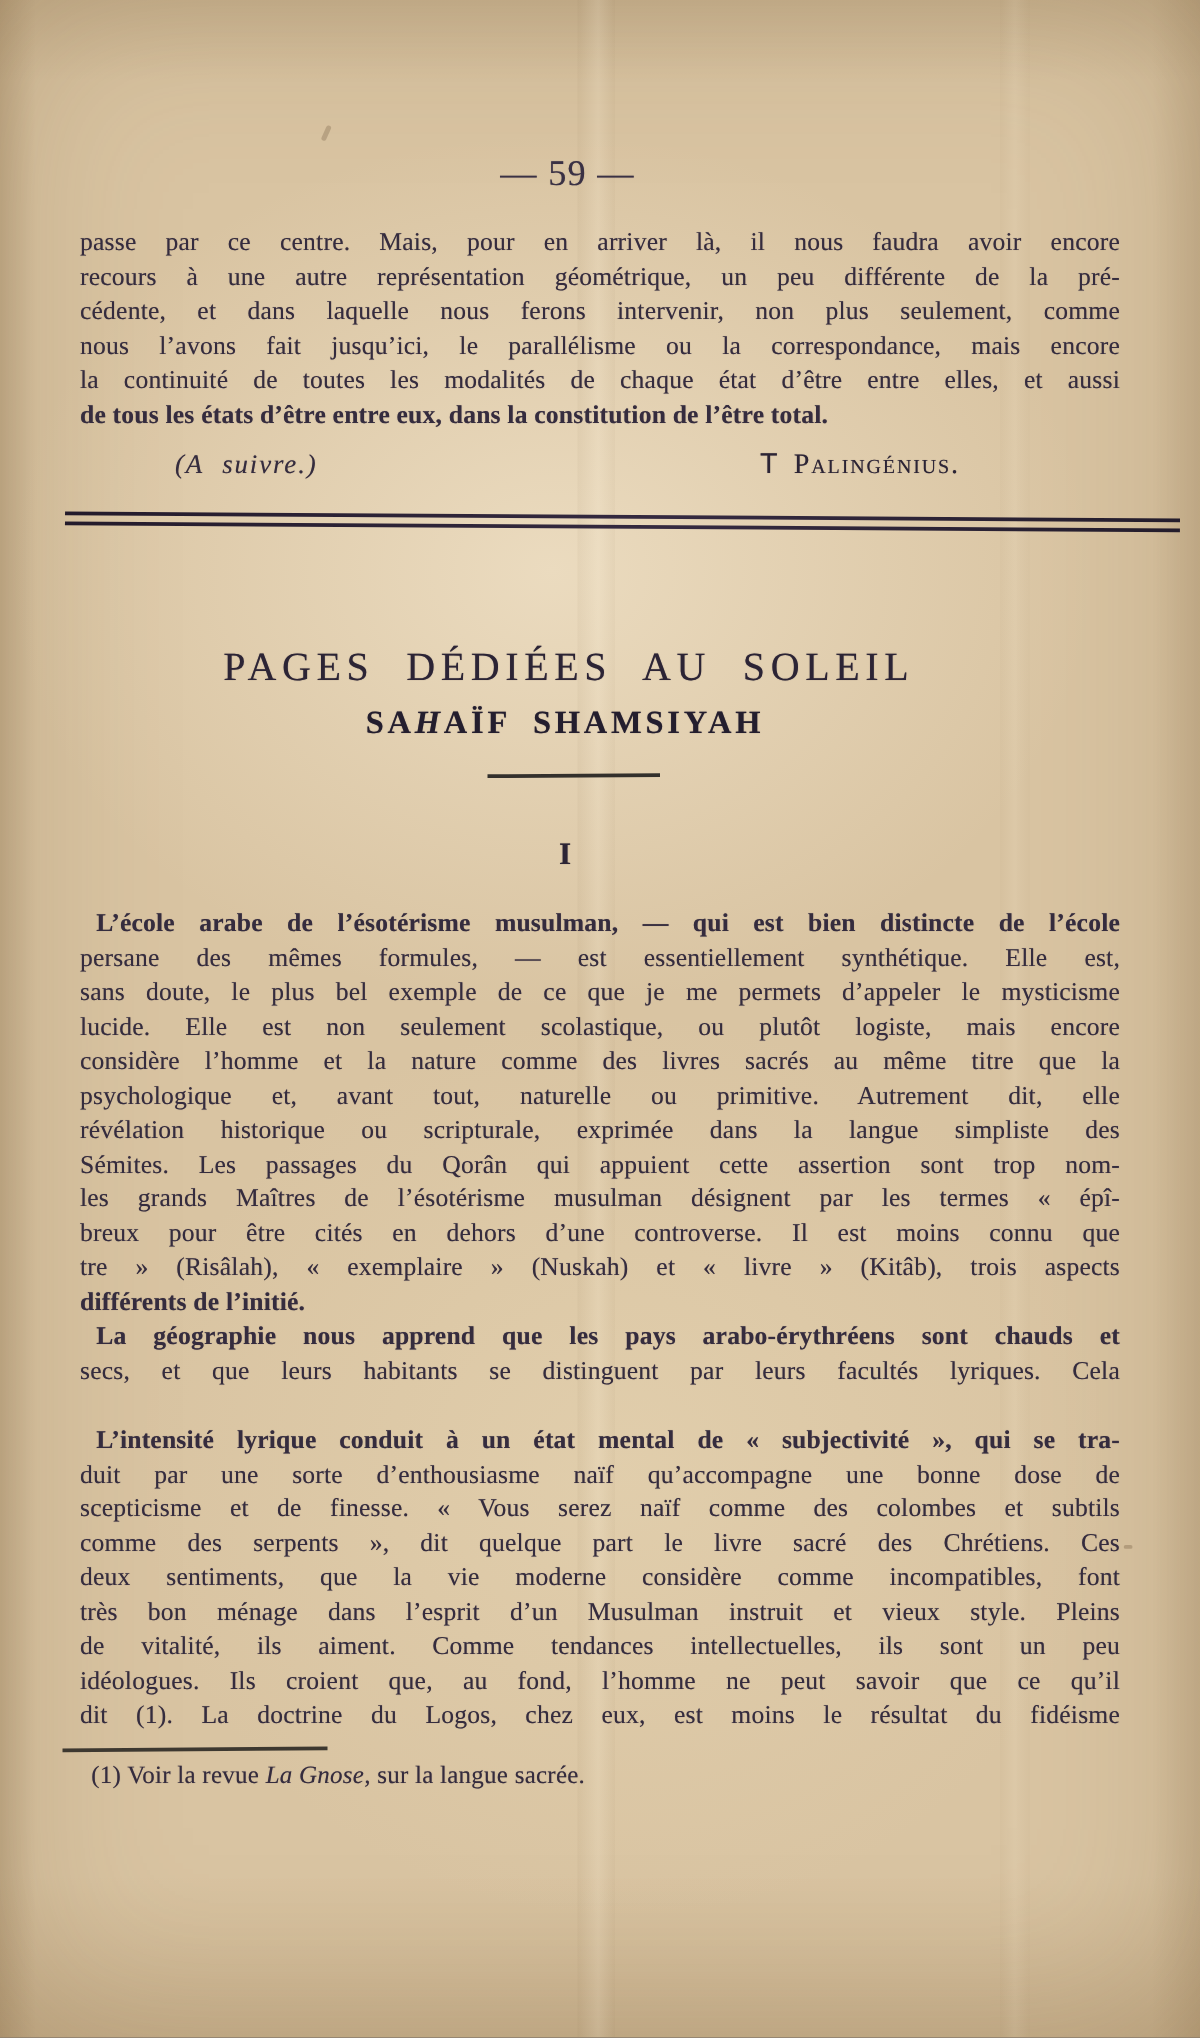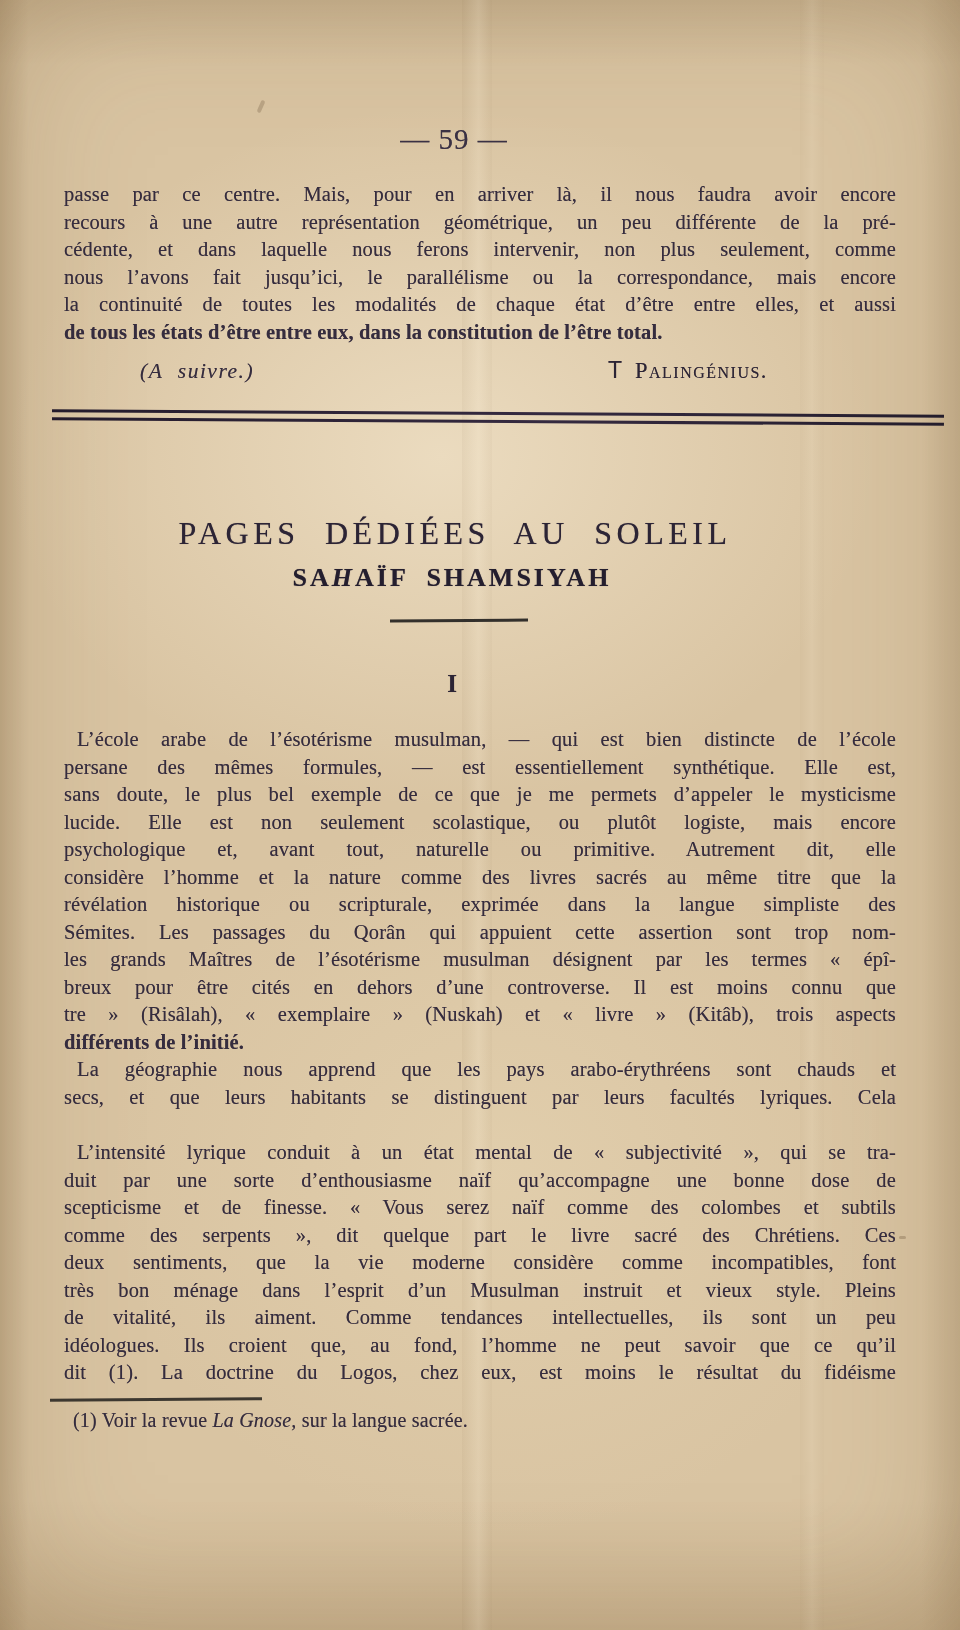--- a/index.html
+++ b/index.html
@@ -33,21 +33,21 @@
     text-shadow:0 0 .6px rgba(58,49,68,.55);
   }
 
   .para{
     position:absolute;left:64px;width:832px;
     font-size:20.5px;line-height:27.5px;letter-spacing:.15px;
     text-shadow:0 0 .6px rgba(53,44,62,.5);
   }
   .tline{text-align:justify;text-align-last:justify;}
   .tline-end{text-align-last:left;font-weight:bold;}
-  .indent .tline:first-child{text-indent:13px;}
+  .indent .tline:first-child{text-indent:13px;font-weight:bold;}
   .para-a{top:181px;}
   .para-b{top:726px;}
   .para-c{top:1056px;}
   .para-d{top:1139px;}
 
   .sigrow{
     position:absolute;left:64px;top:357px;width:832px;height:34px;
     display:flex;justify-content:space-between;align-items:baseline;
   }
   .asuivre{margin-left:76px;font-style:italic;font-size:21.5px;letter-spacing:1.5px;word-spacing:8px;
@@ -127,22 +127,22 @@
     <h2 class="subtitle"><span>SA</span><span class="it">H</span><span>AÏF SHAMSIYAH</span></h2>
     <div class="shortrule"></div>
     <div class="numeral">I</div>
   </div>
 
   <div class="para para-b indent">
       <div class="tline">L’école arabe de l’ésotérisme musulman, — qui est bien distincte de l’école</div>
       <div class="tline">persane des mêmes formules, — est essentiellement synthétique. Elle est,</div>
       <div class="tline">sans doute, le plus bel exemple de ce que je me permets d’appeler le mysticisme</div>
       <div class="tline">lucide. Elle est non seulement scolastique, ou plutôt logiste, mais encore</div>
+      <div class="tline">considère l’homme et la nature comme des livres sacrés au même titre que la</div>
       <div class="tline">psychologique et, avant tout, naturelle ou primitive. Autrement dit, elle</div>
-      <div class="tline">considère l’homme et la nature comme des livres sacrés au même titre que la</div>
       <div class="tline">révélation historique ou scripturale, exprimée dans la langue simpliste des</div>
       <div class="tline">Sémites. Les passages du Qorân qui appuient cette assertion sont trop nom-</div>
       <div class="tline">les grands Maîtres de l’ésotérisme musulman désignent par les termes « épî-</div>
       <div class="tline">breux pour être cités en dehors d’une controverse. Il est moins connu que</div>
       <div class="tline">tre » (Risâlah), « exemplaire » (Nuskah) et « livre » (Kitâb), trois aspects</div>
       <div class="tline tline-end">différents de l’initié.</div>
     </div>
   <div class="para para-c indent">
       <div class="tline">La géographie nous apprend que les pays arabo-érythréens sont chauds et</div>
       <div class="tline">secs, et que leurs habitants se distinguent par leurs facultés lyriques. Cela</div>

